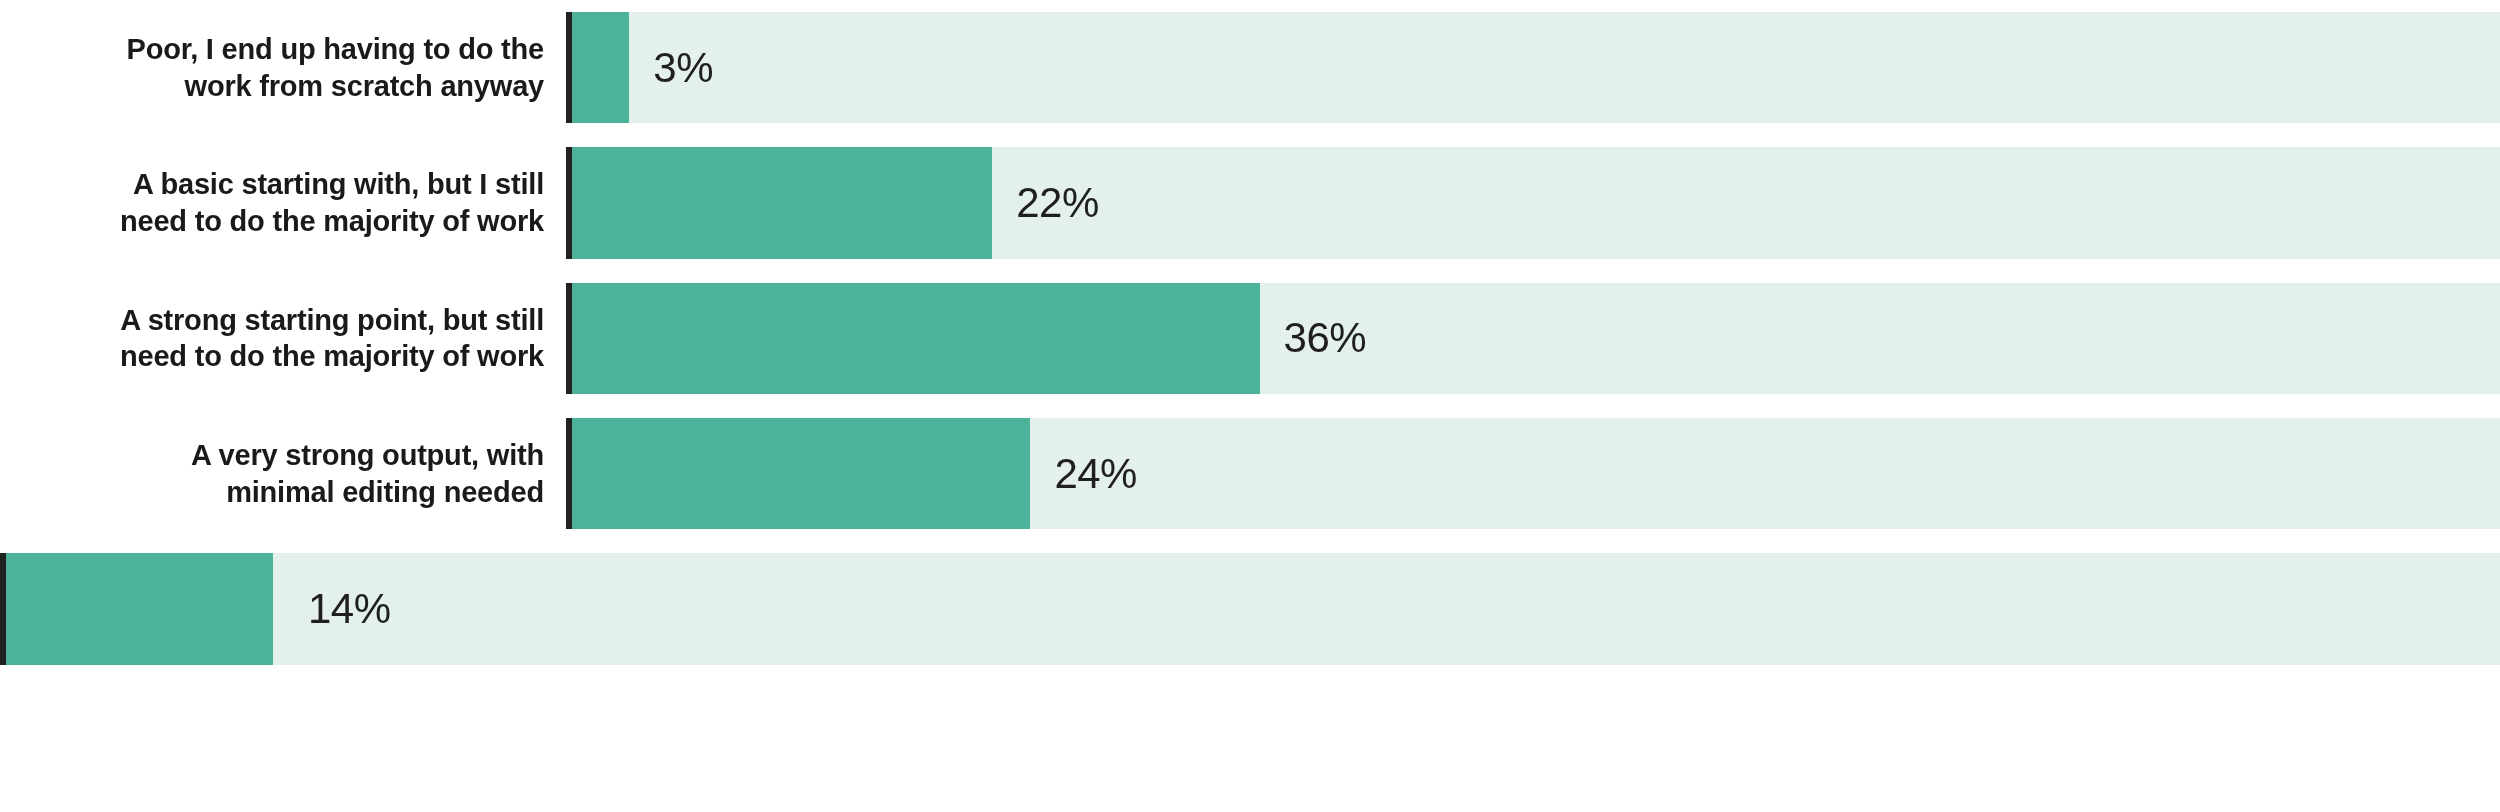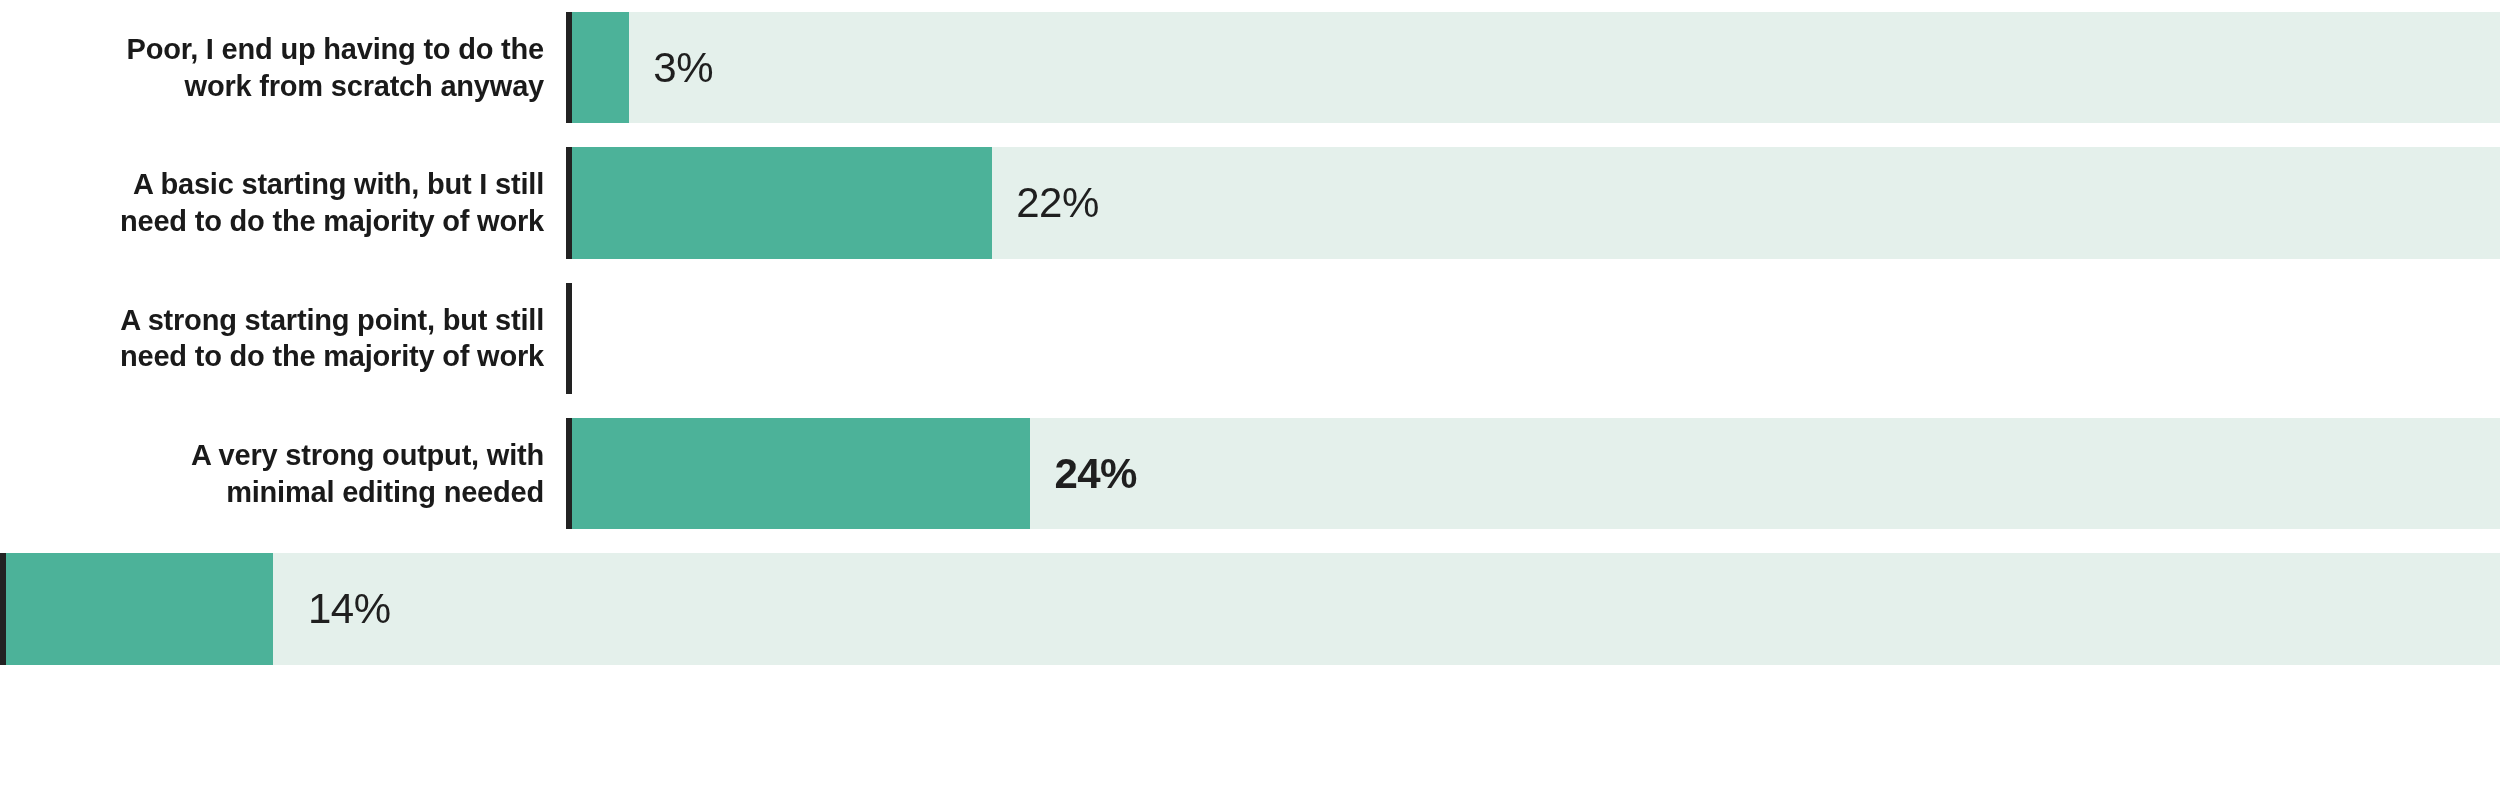--- a/index.html
+++ b/index.html
@@ -26,20 +26,21 @@
     width: 2500px;
     height: 812px;
     display: flex;
     flex-direction: column;
   }
   .chart-row {
     position: relative;
     height: 135.33px;
     display: flex;
     align-items: center;
+    justify-content: flex-end;
   }
   .row-label {
     width: 566px;
     flex: 0 0 566px;
     box-sizing: border-box;
     padding-right: 22px;
     text-align: right;
     font-size: 29px;
     font-weight: 700;
     line-height: 1.26;
@@ -116,30 +117,35 @@
         <div class="bar-track"></div>
         <div class="bar-fill" style="width: 420.2px;"></div>
         <div class="bar-value" style="left: 444.2px;">22%</div>
       </div>
     </div>
 
     <div class="chart-row">
       <div class="row-label">A strong starting point, but still
 need to do the majority of work</div>
       <div class="axis-tick"></div>
+      <div class="bar-area">
+        <div class="bar-track"></div>
+        <div class="bar-fill" style="width: 687.6px;"></div>
+        <div class="bar-value" style="left: 711.6px;">36%</div>
+      </div>
     </div>
 
     <div class="chart-row">
       <div class="row-label">A very strong output, with
 minimal editing needed</div>
       <div class="axis-tick"></div>
       <div class="bar-area">
         <div class="bar-track"></div>
         <div class="bar-fill" style="width: 458.4px;"></div>
-        <div class="bar-value" style="left: 482.4px; font-weight: bold;">24%</div>
+        <div class="bar-value" style="left: 482.4px;">24%</div>
       </div>
     </div>
 
     <div class="chart-row">
       <div class="axis-tick"></div>
       <div class="bar-area">
         <div class="bar-track"></div>
         <div class="bar-fill" style="width: 267.4px;"></div>
         <div class="bar-value" style="left: 302px;">14%</div>
       </div>

